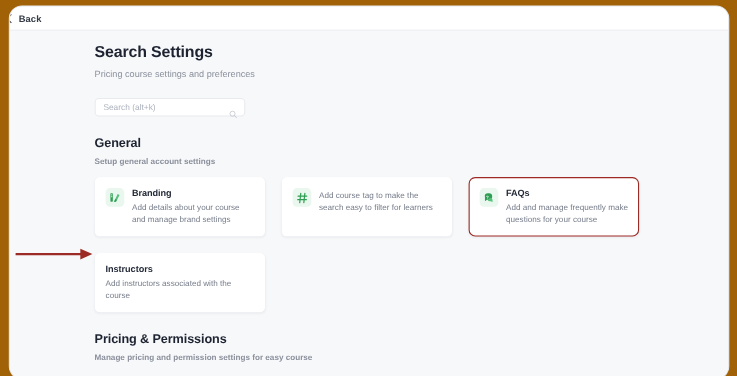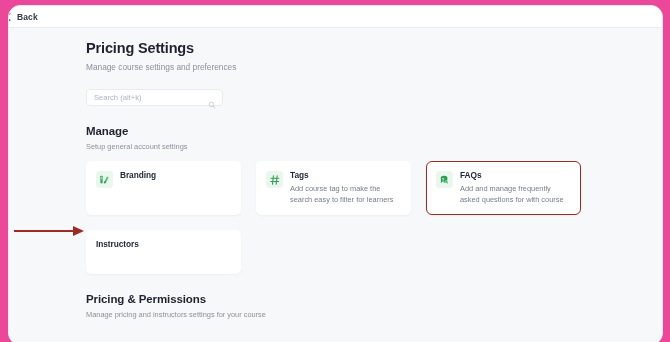--- a/index.html
+++ b/index.html
@@ -10,21 +10,21 @@
     overflow: hidden;
     background: #ffffff;
     font-family: "Liberation Sans", sans-serif;
     -webkit-font-smoothing: antialiased;
   }
 
   #root {
     position: relative;
     width: 670px;
     height: 342px;
-    background: #ec4899;
+    background: #a16207;
   }
 
   
   .app-frame {
     position: absolute;
     left: 8px;
     top: 5px;
     width: 655px;
     height: 340px;
     background: #f7f8fa;
@@ -153,21 +153,21 @@
     font-size: 11.5px;
     font-weight: 700;
     color: #1d2330;
     letter-spacing: -0.1px;
     line-height: 15px;
   }
   .section-subtitle {
     margin: 0;
     padding-top: 3px;
     font-size: 7.4px;
-    font-weight: 400;
+    font-weight: 700;
     color: #8b909c;
     line-height: 10px;
   }
 
   
   .grid {
     margin-top: 9px;
     display: grid;
     grid-template-columns: repeat(3, 155px);
     column-gap: 12px;
@@ -245,97 +245,98 @@
     <div class="topbar">
       <div class="back-button">
         <span class="back-chevron"></span>
         <span class="back-label">Back</span>
       </div>
     </div>
 
     <div class="content">
       <div class="inner">
 
-        <h1 class="page-title">Pricing Settings</h1>
-        <p class="page-subtitle">Manage course settings and preferences</p>
+        <h1 class="page-title">Search Settings</h1>
+        <p class="page-subtitle">Pricing course settings and preferences</p>
 
         <div class="search-wrap">
           <input class="search-input" type="text" placeholder="Search (alt+k)" style="">
           <span class="search-icon">
             <svg viewBox="0 0 16 16" width="8" height="8">
               <circle cx="6.8" cy="6.8" r="4.6" fill="none" stroke="#9aa0ab" stroke-width="1.6"></circle>
               <line x1="10.3" y1="10.3" x2="14.2" y2="14.2" stroke="#9aa0ab" stroke-width="1.7" stroke-linecap="round"></line>
             </svg>
           </span>
         </div>
 
         <div class="section">
-          <h2 class="section-title">Manage</h2>
+          <h2 class="section-title">General</h2>
           <p class="section-subtitle">Setup general account settings</p>
 
           <div class="grid">
 
             <div class="card">
               <span class="card-icon">
                 <svg viewBox="0 0 20 20" width="11" height="11">
                   <rect x="2.5" y="3" width="4" height="14" rx="1" fill="#2e9e52"></rect>
                   <rect x="3.6" y="5" width="1.8" height="1.6" fill="#e9f7ee"></rect>
                   <rect x="3.6" y="8" width="1.8" height="1.6" fill="#e9f7ee"></rect>
                   <path d="M8.5 17 L14.5 4.5 L17.5 6 L12 17 Z" fill="#54c07a"></path>
                   <path d="M8.5 17 L10.5 12.5 L13 13.6 L11.4 17 Z" fill="#2e9e52"></path>
                 </svg>
               </span>
               <div class="card-body">
                 <p class="card-title">Branding</p>
+                <p class="card-desc">Add details about your course and manage brand settings</p>
               </div>
             </div>
 
 
             <div class="card">
               <span class="card-icon">
                 <svg viewBox="0 0 20 20" width="12" height="12">
                   <line x1="7.4" y1="3" x2="5.8" y2="17" stroke="#2e9e52" stroke-width="1.8" stroke-linecap="round"></line>
                   <line x1="13.6" y1="3" x2="12" y2="17" stroke="#2e9e52" stroke-width="1.8" stroke-linecap="round"></line>
                   <line x1="3.3" y1="7.2" x2="16.4" y2="7.2" stroke="#2e9e52" stroke-width="1.8" stroke-linecap="round"></line>
                   <line x1="2.8" y1="12.6" x2="15.9" y2="12.6" stroke="#2e9e52" stroke-width="1.8" stroke-linecap="round"></line>
                 </svg>
               </span>
               <div class="card-body">
-                <p class="card-title">Tags</p>
                 <p class="card-desc">Add course tag to make the search easy to filter for learners</p>
               </div>
             </div>
 
             <div class="card highlighted">
               <span class="card-icon">
                 <svg viewBox="0 0 20 20" width="11" height="11">
                   <path d="M3 8.4a5.4 5.4 0 0 1 5.4-5.4h1.6a5.4 5.4 0 0 1 0 10.8H6.6L3.4 16.4V8.4Z" fill="#2e9e52"></path>
                   <text x="7.4" y="11.9" font-family="Liberation Sans, sans-serif" font-size="7.6" font-weight="700" fill="#e9f7ee" text-anchor="middle">?</text>
                   <path d="M11.6 10.6a4.3 4.3 0 0 1 4.3 4.3v3.1l-2.4-1.9h-2.6a4.3 4.3 0 0 1-2.9-1.2Z" fill="#54c07a"></path>
                 </svg>
               </span>
               <div class="card-body">
                 <p class="card-title">FAQs</p>
-                <p class="card-desc">Add and manage frequently asked questions for with course</p>
+                <p class="card-desc">Add and manage frequently make questions for your course</p>
               </div>
             </div>
 
             <div class="card no-icon">
 
               <div class="card-body">
                 <p class="card-title">Instructors</p>
+                <p class="card-desc">Add instructors associated with the course</p>
               </div>
             </div>
 
           </div>
         </div>
 
         <div class="section">
           <h2 class="section-title">Pricing &amp; Permissions</h2>
-          <p class="section-subtitle">Manage pricing and instructors settings for your course</p>
+          <p class="section-subtitle">Manage pricing and permission settings for easy course</p>
 
         </div>
 
       </div>
     </div>
   </div>
 
   <span class="annotation-arrow">
     <svg viewBox="0 0 72 14" width="72" height="14">
       <line x1="1" y1="7" x2="60" y2="7" stroke="#9c2a25" stroke-width="2.1" stroke-linecap="square"></line>

